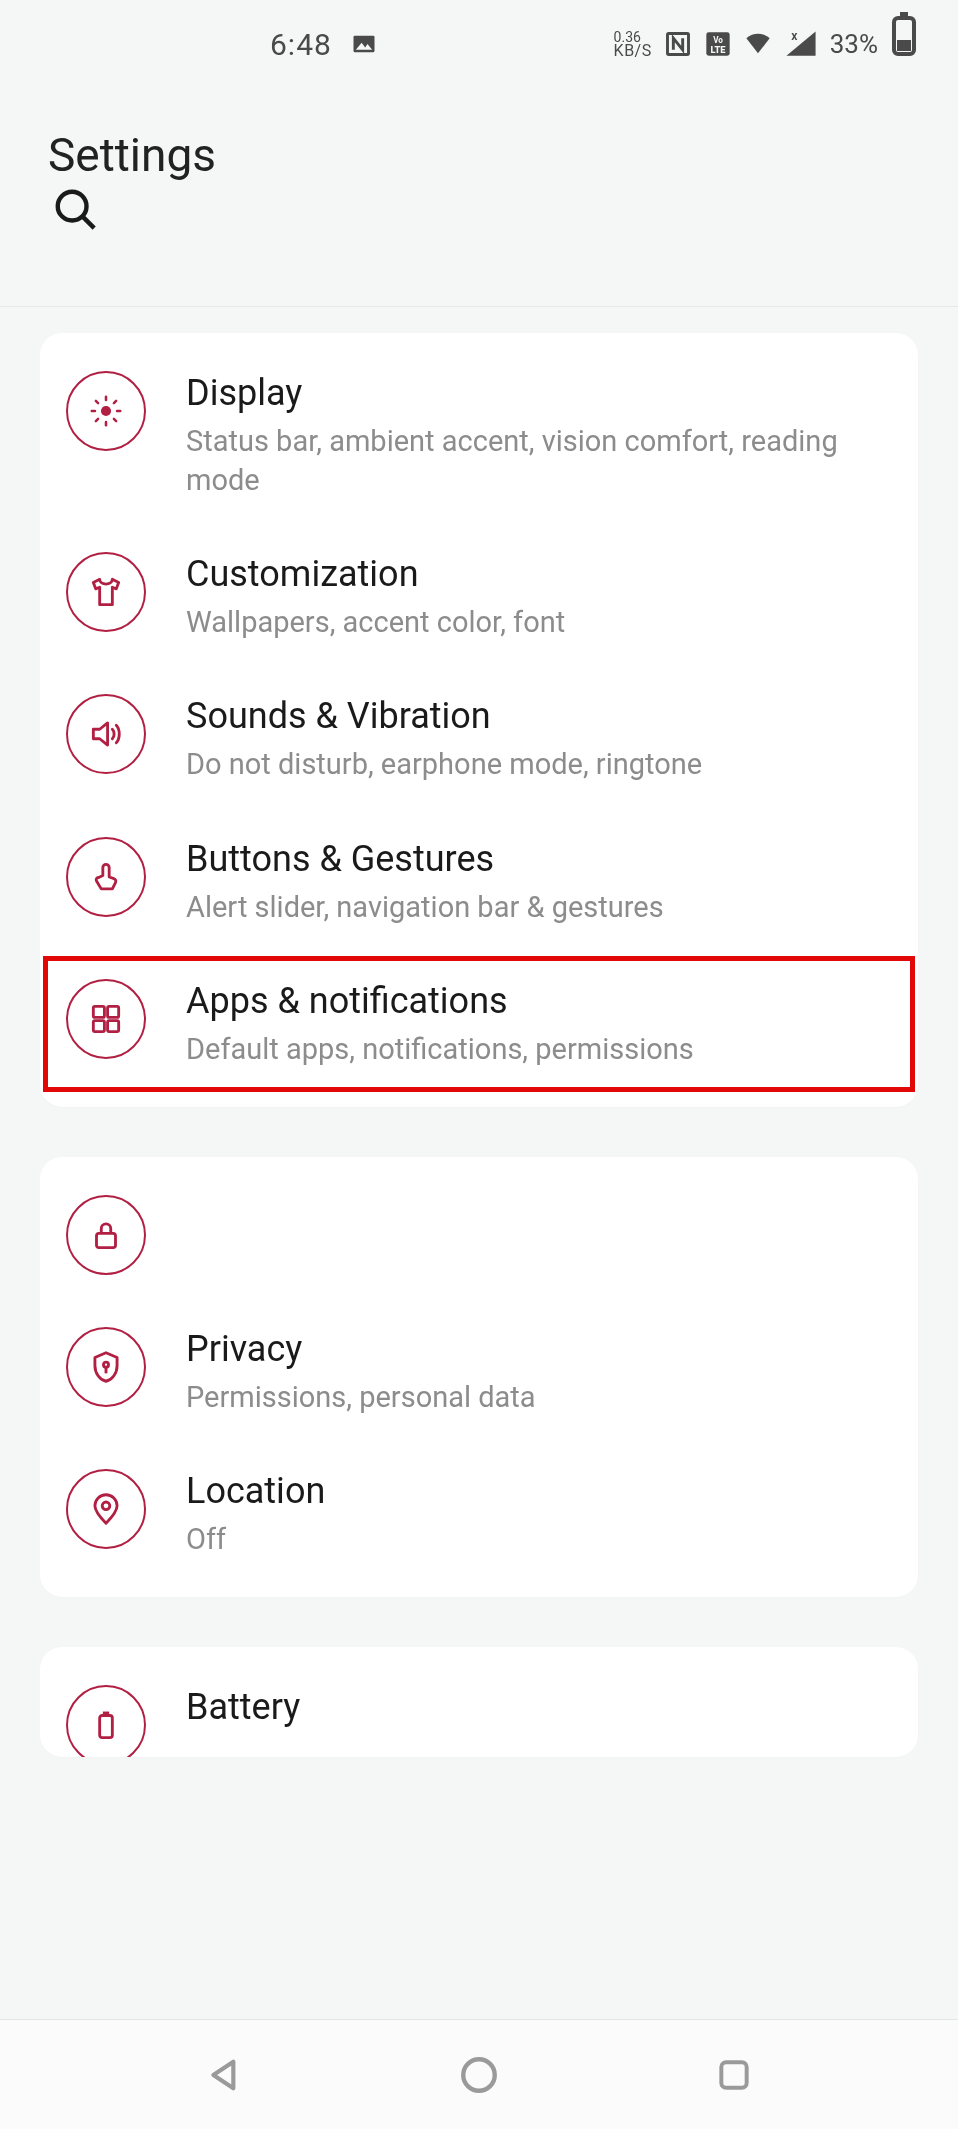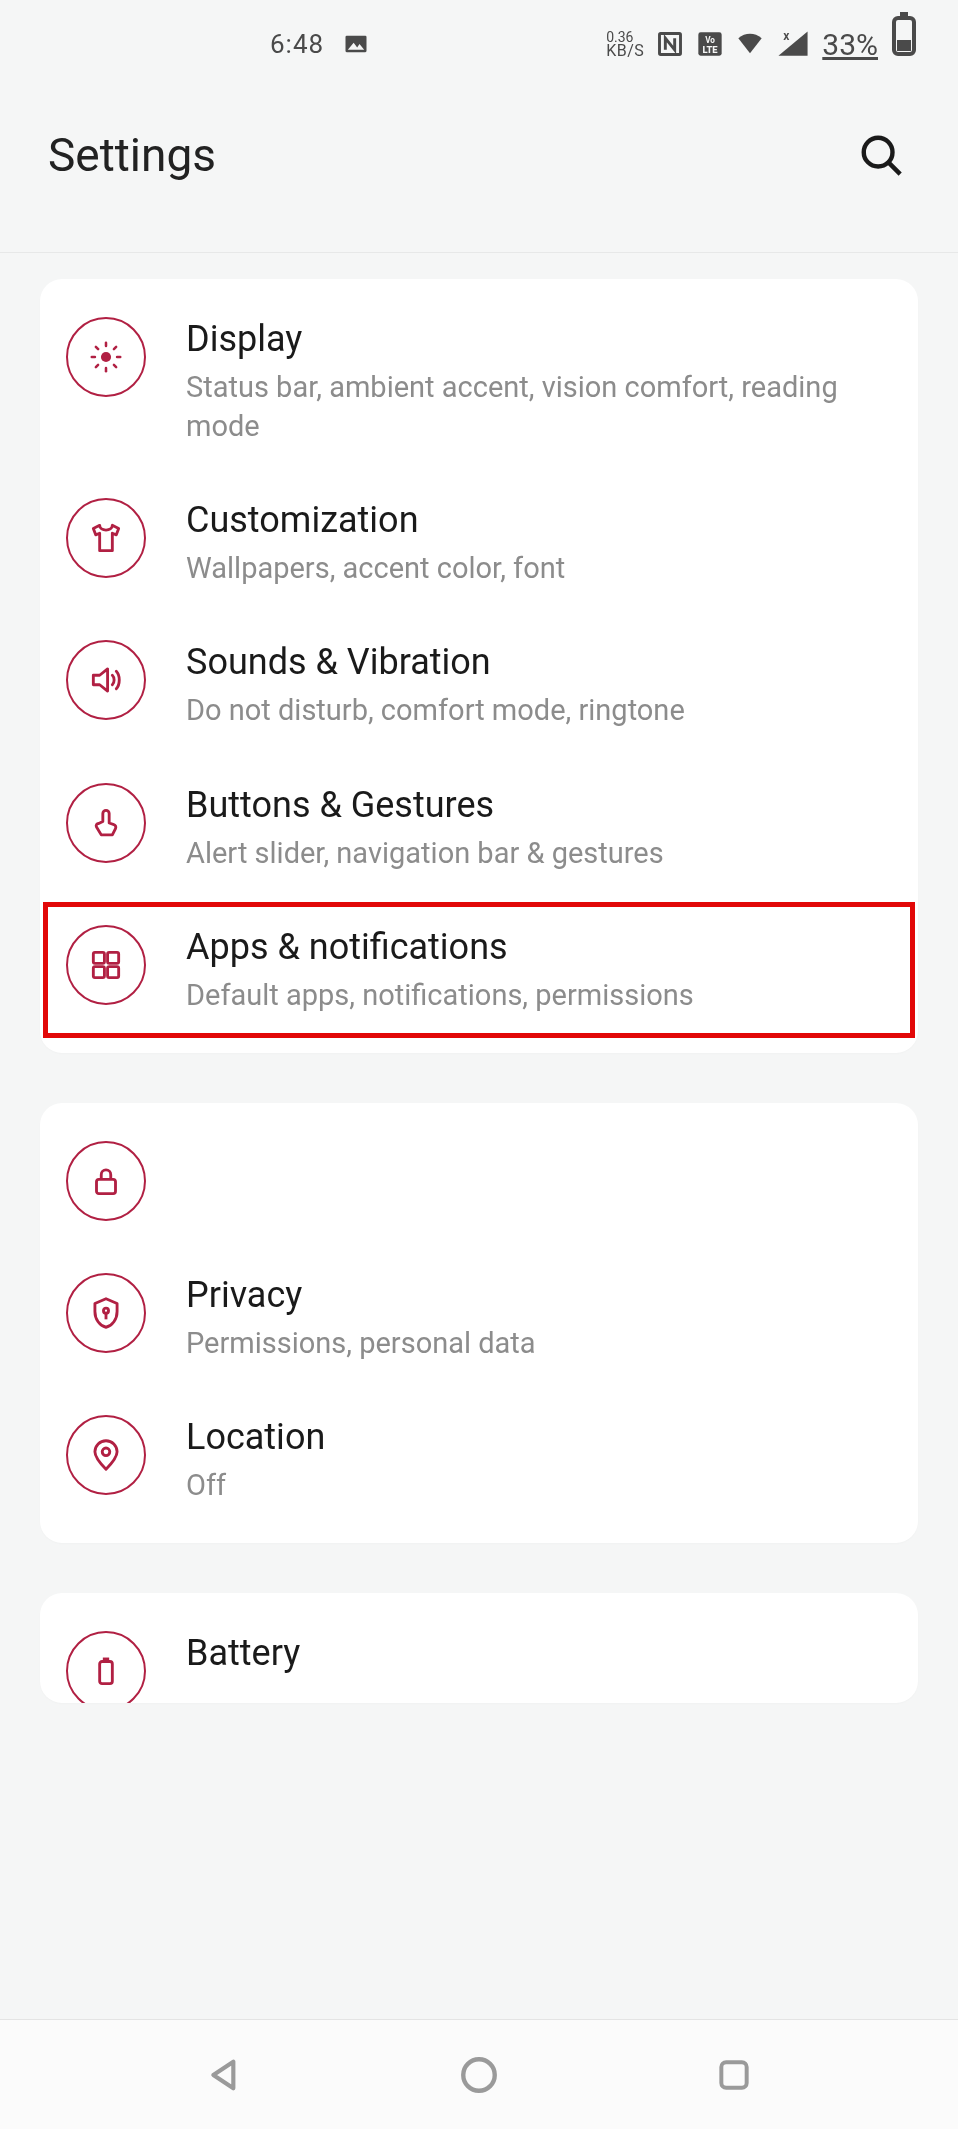--- a/index.html
+++ b/index.html
@@ -21,34 +21,35 @@
     height: 88px;
     display: flex;
     align-items: center;
     justify-content: space-between;
     padding: 0 40px 0 270px;
     color: #4a4a4a;
     font-size: 30px;
   }
   .status-left { display: flex; align-items: center; gap: 18px; }
   .status-right { display: flex; align-items: center; gap: 12px; }
-  .status-time { font-size: 26px; letter-spacing: 1px; }
+  .status-time { font-size: 30px; letter-spacing: 1px; }
   .status-kbs { font-size: 14px; line-height: 14px; }
   .status-kbs .top { font-size: 14px; }
   .status-kbs .bot { font-size: 16px; letter-spacing: 0.5px; }
-  .status-batt { font-size: 30px; text-decoration: underline; }
+  .status-batt { font-size: 26px; }
   .sicon { width: 28px; height: 28px; display: inline-flex; align-items: flex-end; justify-content: center; }
 
   
   .header {
     display: flex;
-    align-items: flex-end;
+    align-items: flex-start;
     justify-content: space-between;
     padding: 40px 50px 70px 48px;
     border-bottom: 1px solid #e7e8e8;
+    flex-direction: column;
   }
   .header-title {
     font-size: 46px;
     font-weight: 400;
     color: #222;
   }
   .search-btn {
     width: 54px; height: 54px;
     display: flex; align-items: center; justify-content: center;
     cursor: pointer;
@@ -223,21 +224,21 @@
     <div class="item">
       <div class="icon-circle">
         <svg viewBox="0 0 24 24" fill="none" stroke="currentColor" stroke-width="1.8" stroke-linejoin="round" stroke-linecap="round">
           <path d="M4 9 H8 L13 5 V19 L8 15 H4 Z"></path>
           <path d="M16 9 C17.5 10.5 17.5 13.5 16 15"></path>
           <path d="M18.5 6.5 C21 9 21 15 18.5 17.5"></path>
         </svg>
       </div>
       <div class="item-text">
         <div class="item-title">Sounds &amp; Vibration</div>
-        <div class="item-sub">Do not disturb, comfort mode, ringtone</div>
+        <div class="item-sub">Do not disturb, earphone mode, ringtone</div>
       </div>
     </div>
 
     <div class="item">
       <div class="icon-circle">
         <svg viewBox="0 0 24 24" fill="none" stroke="currentColor" stroke-width="1.8" stroke-linecap="round" stroke-linejoin="round">
           <path d="M10 11 V6 a2 2 0 0 1 4 0 v6 l3 1 c1 .3 1.5 1.5 1 2.5 l-2 4 H9 l-3-5 c-.6-1 .2-2.3 1.4-2.2 Z"></path>
         </svg>
       </div>
       <div class="item-text">

